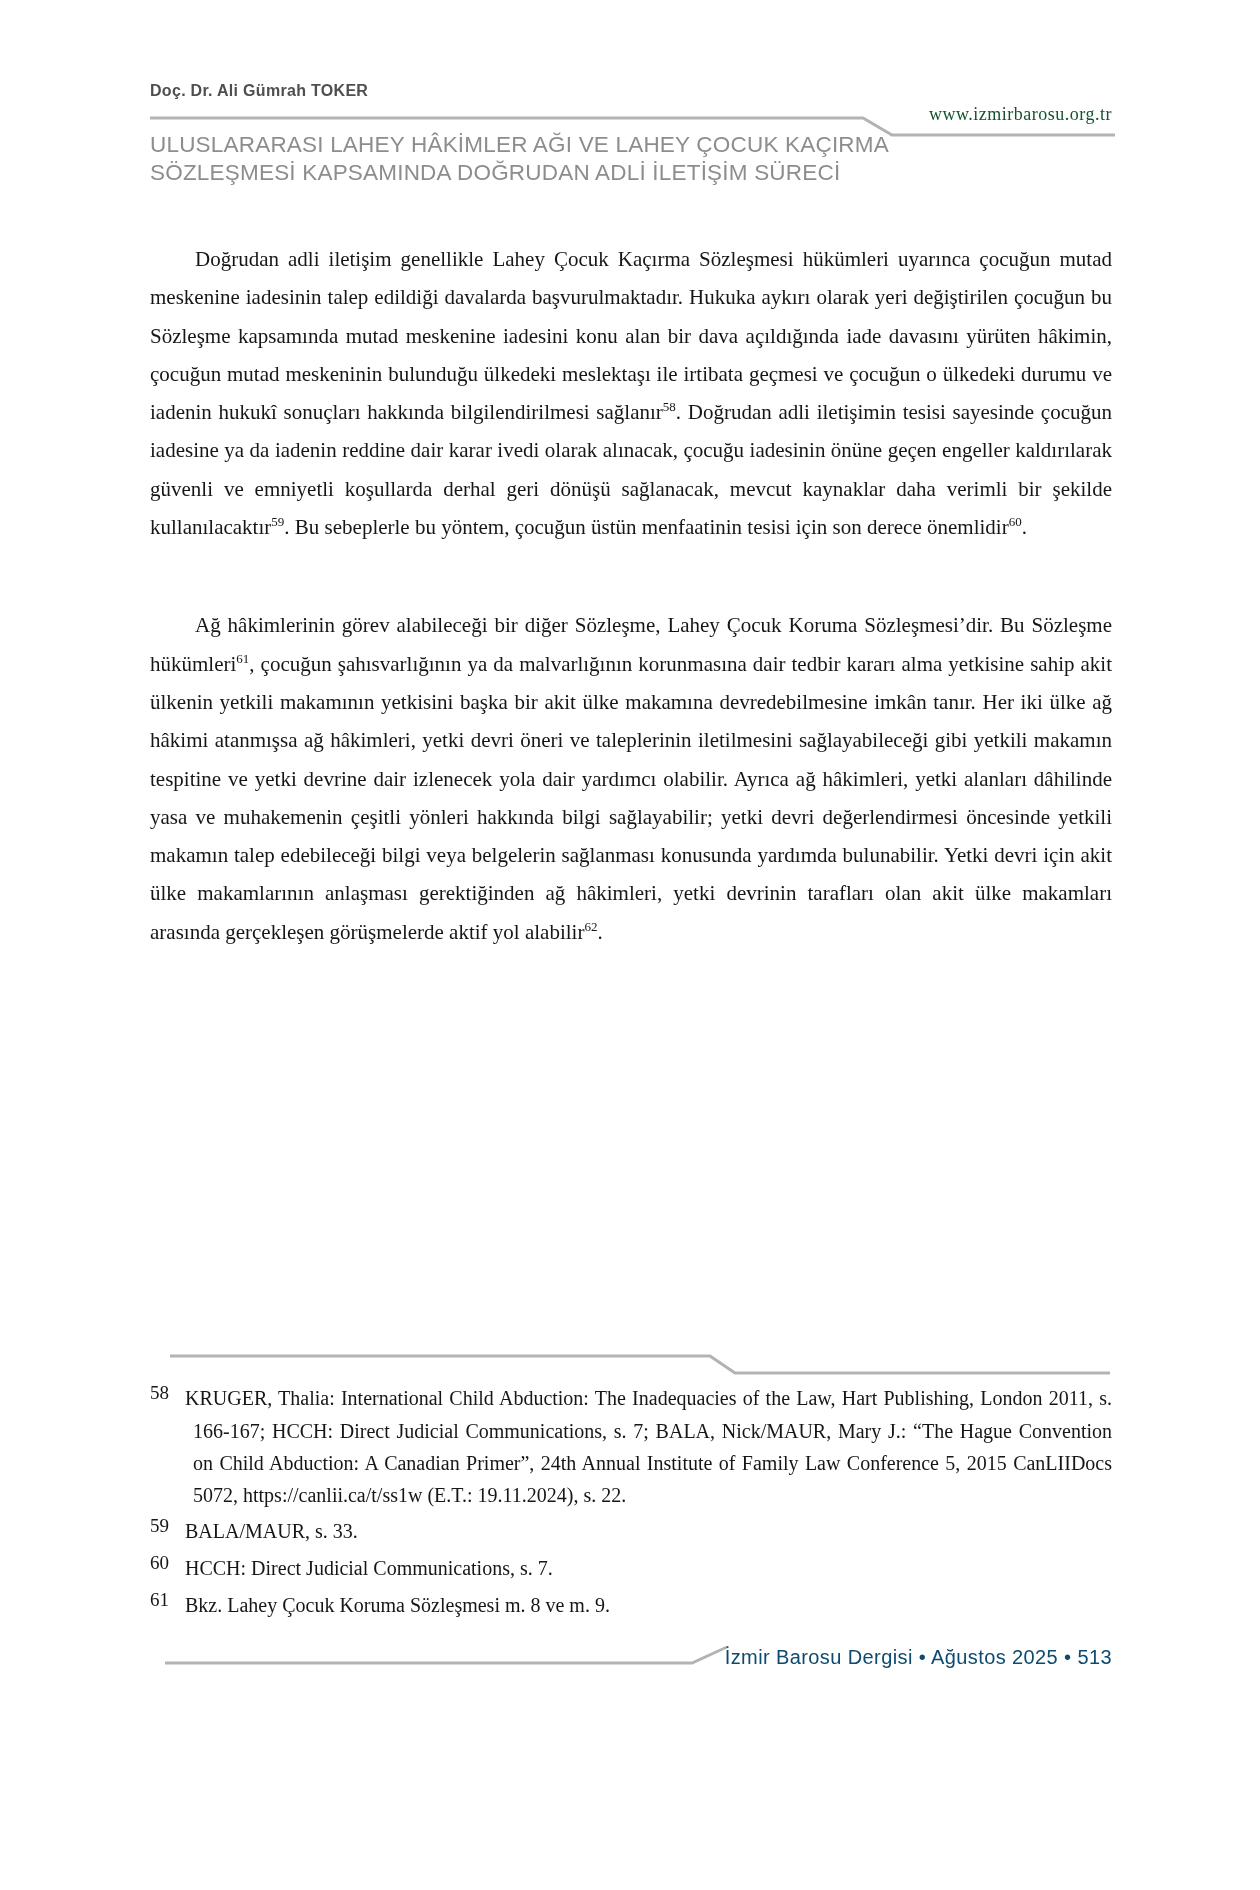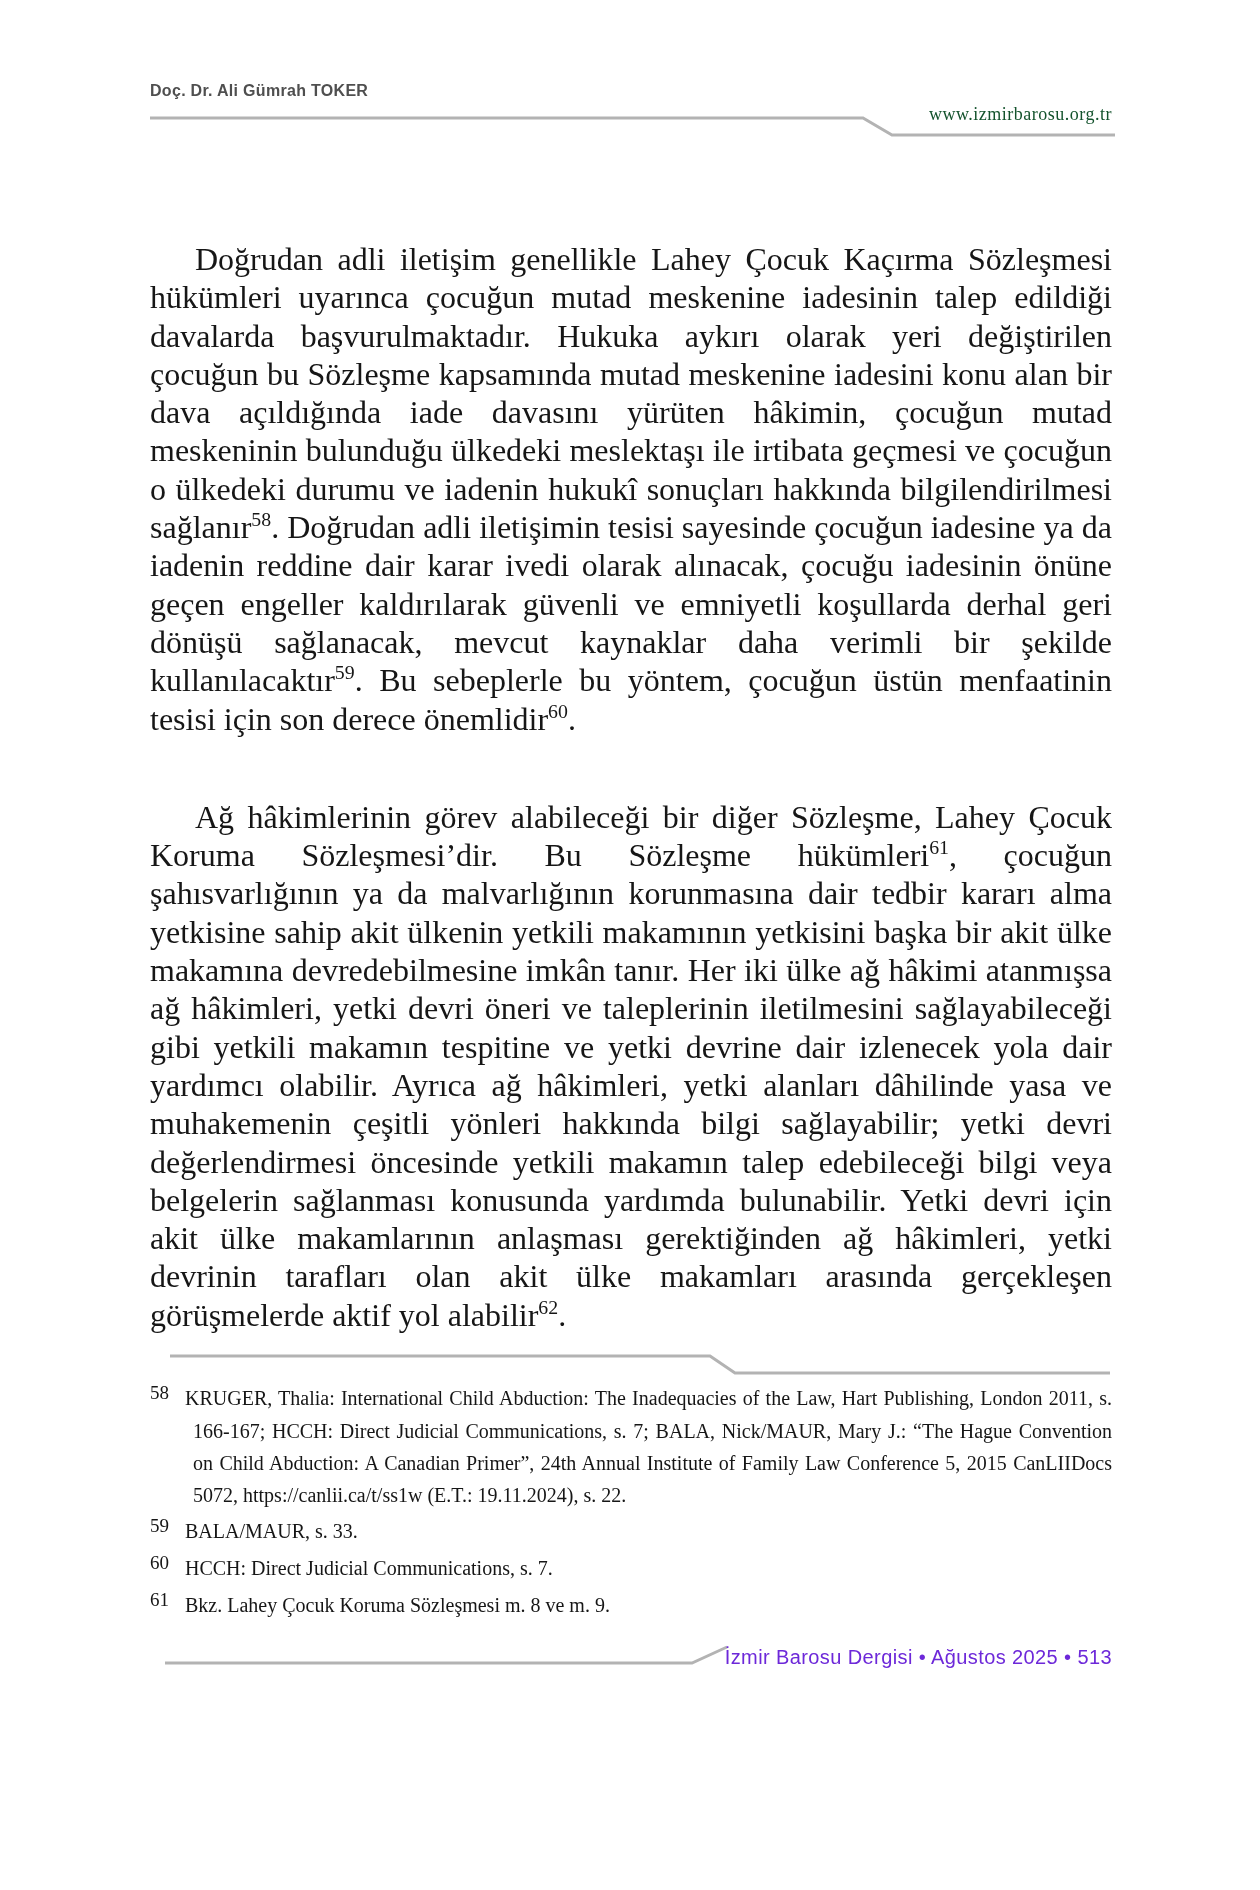--- a/index.html
+++ b/index.html
@@ -21,58 +21,62 @@
     font-size:18px;color:#14532d;letter-spacing:.5px;
   }
   .doc-title{
     position:absolute;left:150px;top:131px;width:990px;
     font-family:"Liberation Sans","DejaVu Sans",sans-serif;
     font-size:22.5px;line-height:28px;color:#8d8d8d;letter-spacing:.2px;
   }
   
   .body-text{
     position:absolute;left:150px;top:240px;width:962px;
-    font-size:32px;line-height:38.3px;text-align:justify;color:#161616;
+    font-size:21px;line-height:38.3px;text-align:justify;color:#161616;
   }
   .para{margin:0;text-indent:45px;}
   .para + .para{margin-top:60px;}
   .body-text sup, .fn-text sup{font-size:.62em;line-height:0;vertical-align:super;}
   
   .fn-divider{position:absolute;left:150px;top:1352px;width:965px;height:26px;}
   .footnotes{
     position:absolute;left:150px;top:1382px;width:962px;
     font-size:20px;line-height:32px;text-align:justify;color:#161616;
   }
   .footnote{padding-left:43px;margin-bottom:4px;}
   .fn-num{
     display:inline-block;width:35px;margin-left:-43px;
     position:relative;top:-6px;font-size:19px;
   }
   
   .ftr-divider{position:absolute;left:150px;top:1644px;width:965px;height:26px;}
   .footer-text{
     position:absolute;right:148px;top:1646px;
     font-family:"Liberation Sans","DejaVu Sans",sans-serif;
-    font-size:20px;color:#6d28d9;letter-spacing:.4px;
+    font-size:20px;color:#0c4a6e;letter-spacing:.4px;
   }
   svg polyline{fill:none;stroke:#b3b3b3;stroke-width:3;}
 </style>
 </head>
 <body>
 
 <div class="page">
 
   <div class="author">Doç. Dr. Ali Gümrah TOKER</div>
 
   <svg class="hdr-divider" viewBox="0 0 965 32" preserveAspectRatio="none">
     <polyline points="0,4 713,4 742,21 965,21"></polyline>
   </svg>
 
   <div class="website">www.izmirbarosu.org.tr</div>
 
+  <div class="doc-title">
+    <div>ULUSLARARASI LAHEY HÂKİMLER AĞI VE LAHEY ÇOCUK KAÇIRMA</div>
+    <div>SÖZLEŞMESİ KAPSAMINDA DOĞRUDAN ADLİ İLETİŞİM SÜRECİ</div>
+  </div>
 
   <div class="body-text">
       <p class="para">Doğrudan adli iletişim genellikle Lahey Çocuk Kaçırma Sözleşmesi hükümleri uyarınca çocuğun mutad meskenine iadesinin talep edildiği davalarda başvurulmaktadır. Hukuka aykırı olarak yeri değiştirilen çocuğun bu Sözleşme kapsamında mutad meskenine iadesini konu alan bir dava açıldığında iade davasını yürüten hâkimin, çocuğun mutad meskeninin bulunduğu ülkedeki meslektaşı ile irtibata geçmesi ve çocuğun o ülkedeki durumu ve iadenin hukukî sonuçları hakkında bilgilendirilmesi sağlanır<sup>58</sup>. Doğrudan adli iletişimin tesisi sayesinde çocuğun iadesine ya da iadenin reddine dair karar ivedi olarak alınacak, çocuğu iadesinin önüne geçen engeller kaldırılarak güvenli ve emniyetli koşullarda derhal geri dönüşü sağlanacak, mevcut kaynaklar daha verimli bir şekilde kullanılacaktır<sup>59</sup>. Bu sebeplerle bu yöntem, çocuğun üstün menfaatinin tesisi için son derece önemlidir<sup>60</sup>.</p>
       <p class="para">Ağ hâkimlerinin görev alabileceği bir diğer Sözleşme, Lahey Çocuk Koruma Sözleşmesi’dir. Bu Sözleşme hükümleri<sup>61</sup>, çocuğun şahısvarlığının ya da malvarlığının korunmasına dair tedbir kararı alma yetkisine sahip akit ülkenin yetkili makamının yetkisini başka bir akit ülke makamına devredebilmesine imkân tanır. Her iki ülke ağ hâkimi atanmışsa ağ hâkimleri, yetki devri öneri ve taleplerinin iletilmesini sağlayabileceği gibi yetkili makamın tespitine ve yetki devrine dair izlenecek yola dair yardımcı olabilir. Ayrıca ağ hâkimleri, yetki alanları dâhilinde yasa ve muhakemenin çeşitli yönleri hakkında bilgi sağlayabilir; yetki devri değerlendirmesi öncesinde yetkili makamın talep edebileceği bilgi veya belgelerin sağlanması konusunda yardımda bulunabilir. Yetki devri için akit ülke makamlarının anlaşması gerektiğinden ağ hâkimleri, yetki devrinin tarafları olan akit ülke makamları arasında gerçekleşen görüşmelerde aktif yol alabilir<sup>62</sup>.</p>
     </div>
 
   <svg class="fn-divider" viewBox="0 0 965 26" preserveAspectRatio="none">
     <polyline points="20,4 560,4 585,21 960,21"></polyline>
   </svg>
 

